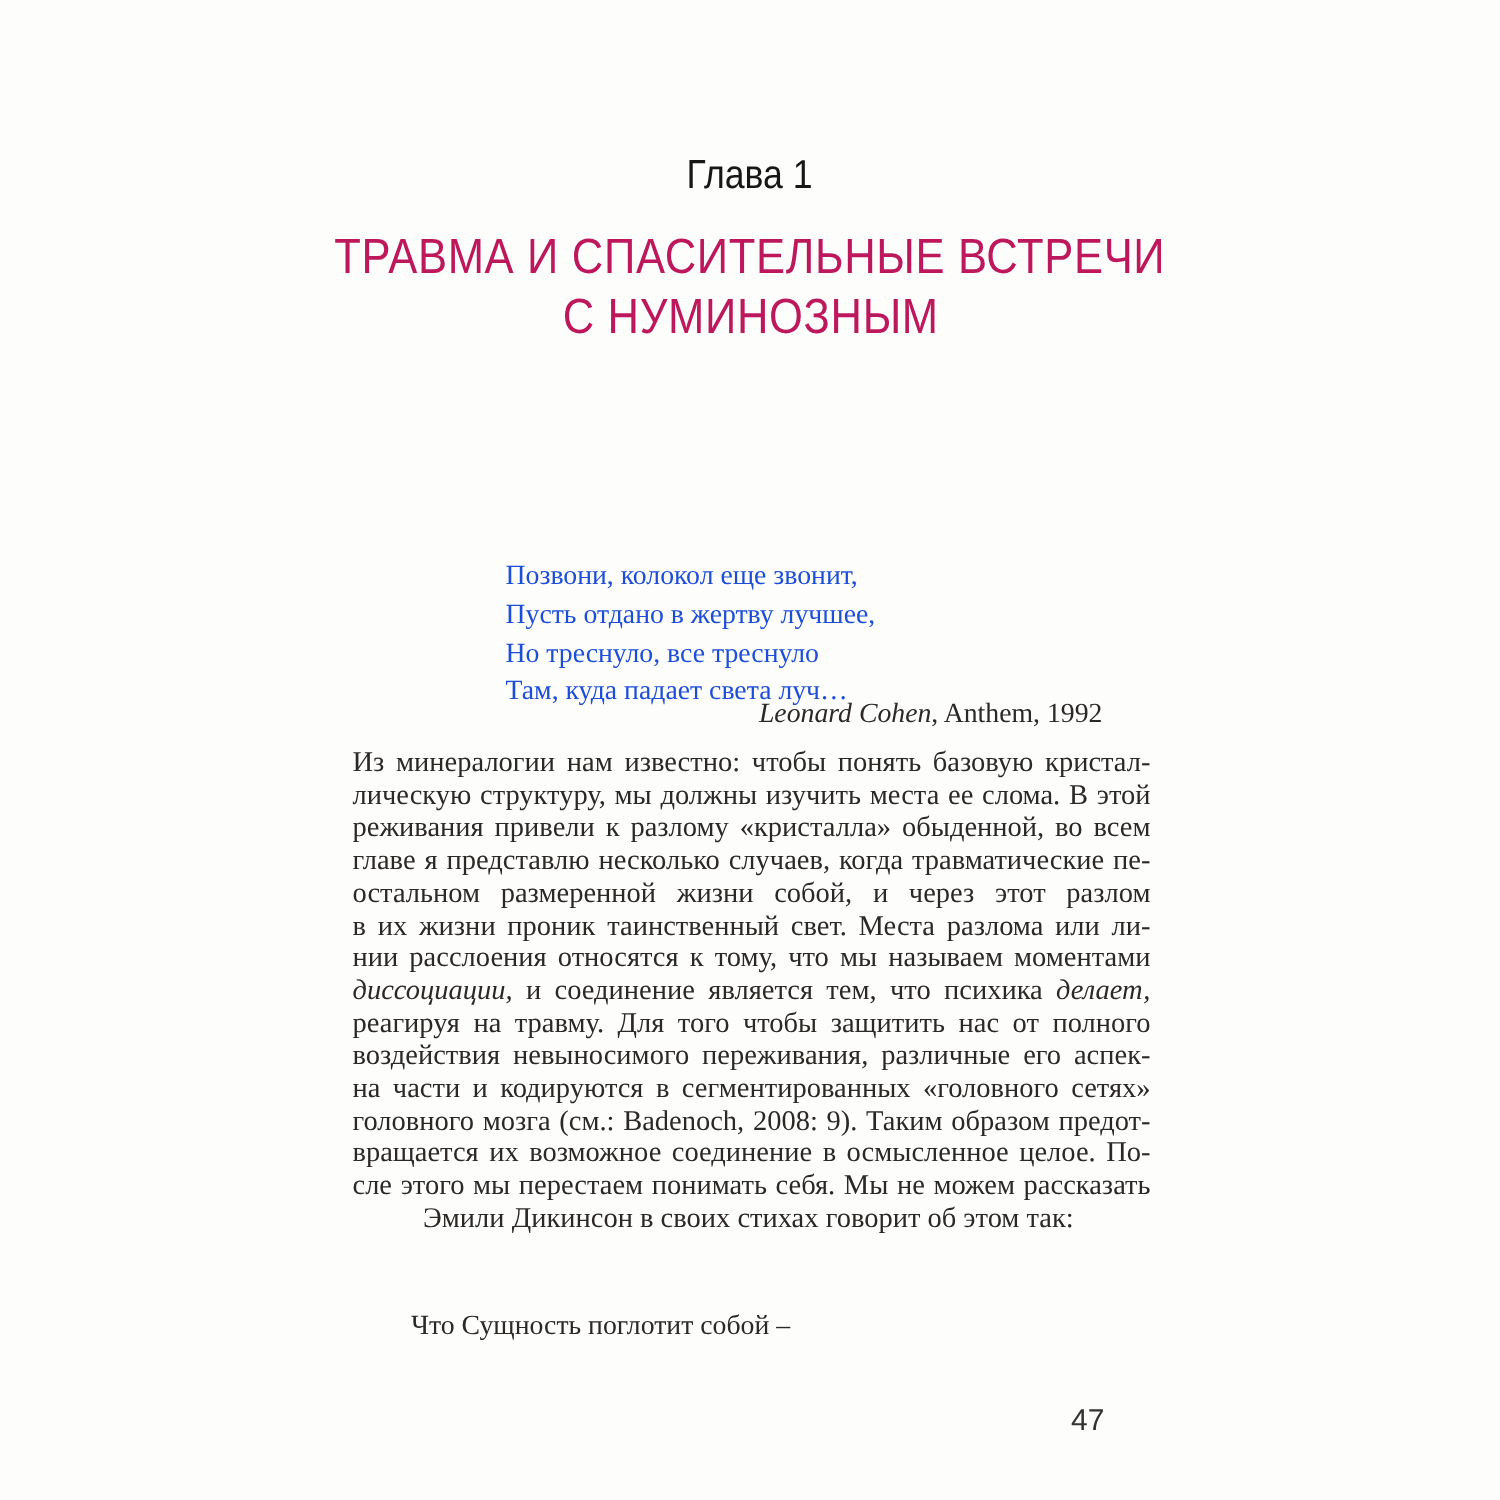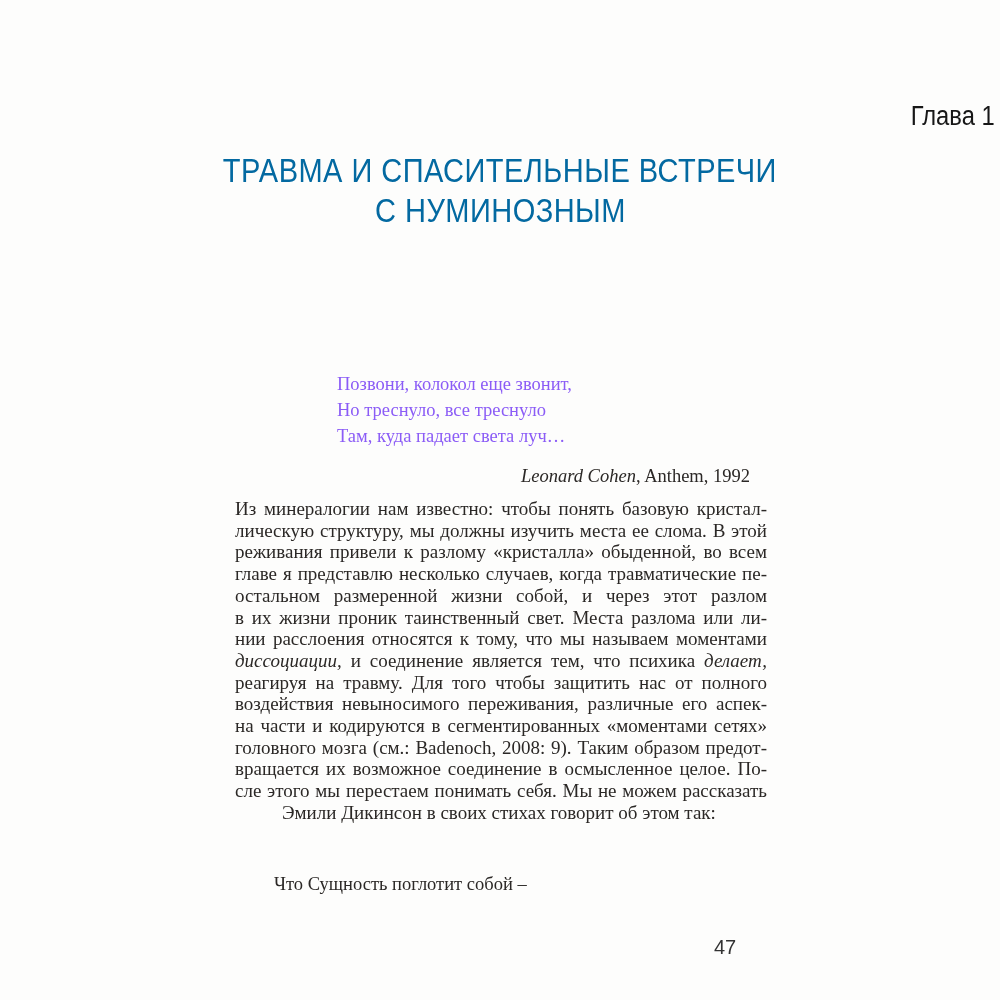--- a/index.html
+++ b/index.html
@@ -7,52 +7,52 @@
     position: relative;
     width: 1000px;
     height: 1000px;
     background: #fdfdfc;
     overflow: hidden;
     font-family: "Liberation Serif", serif;
   }
   .chapter-label {
     position: absolute;
     top: 101px; left: 0; right: 0;
-    text-align: right;
+    text-align: center;
     font-family: "Liberation Sans", sans-serif;
     font-size: 27px;
     font-weight: 400;
     color: #171717;
   }
   .chapter-label .squeeze, .chapter-title .squeeze {
     display: inline-block;
     transform: scaleX(0.88);
     transform-origin: 50% 50%;
   }
   .chapter-title {
     position: absolute;
     top: 151px; left: 0; right: 0;
     text-align: center;
     font-family: "Liberation Sans", sans-serif;
     font-size: 33px;
     font-weight: 400;
     line-height: 40px;
-    color: #0369a1;
+    color: #be185d;
     letter-spacing: 0.5px;
   }
   .epigraph {
     position: absolute;
     top: 372px; left: 337px; width: 407px;
     font-size: 18.5px;
     line-height: 25.8px;
-    color: #8b5cf6;
+    color: #1d4ed8;
   }
   .epigraph-attribution {
     position: absolute;
-    top: 466px; left: 343px; width: 407px;
+    top: 466px; left: 328px; width: 407px;
     text-align: right;
     font-size: 18.5px;
     color: #2b2826;
   }
   .it { font-style: italic; }
   .body-text {
     position: absolute;
     top: 498px; left: 235px; width: 532px;
     font-size: 19px;
     line-height: 21.7px;
@@ -86,40 +86,41 @@
     <span class="squeeze">Глава 1</span>
   </div>
 
   <div class="chapter-title">
     <div><span class="squeeze">ТРАВМА И СПАСИТЕЛЬНЫЕ ВСТРЕЧИ</span></div>
     <div><span class="squeeze">С НУМИНОЗНЫМ</span></div>
   </div>
 
   <div class="epigraph">
       <div>Позвони, колокол еще звонит,</div>
+      <div>Пусть отдано в жертву лучшее,</div>
       <div>Но треснуло, все треснуло</div>
       <div>Там, куда падает света луч…</div>
     </div>
 
   <div class="epigraph-attribution">
     <span class="it">Leonard Cohen</span><span>, Anthem, 1992</span>
   </div>
 
   <div class="body-text">
       <div class="bline just"><span>Из минералогии нам известно: чтобы понять базовую кристал-</span></div>
       <div class="bline just"><span>лическую структуру, мы должны изучить места ее слома. В этой</span></div>
       <div class="bline just"><span>реживания привели к разлому «кристалла» обыденной, во всем</span></div>
       <div class="bline just"><span>главе я представлю несколько случаев, когда травматические пе-</span></div>
       <div class="bline just"><span>остальном размеренной жизни собой, и через этот разлом</span></div>
       <div class="bline just"><span>в их жизни проник таинственный свет. Места разлома или ли-</span></div>
       <div class="bline just"><span>нии расслоения относятся к тому, что мы называем моментами</span></div>
       <div class="bline just"><span class="it">диссоциации,</span><span> и соединение является тем, что психика </span><span class="it">делает,</span></div>
       <div class="bline just"><span>реагируя на травму. Для того чтобы защитить нас от полного</span></div>
       <div class="bline just"><span>воздействия невыносимого переживания, различные его аспек-</span></div>
-      <div class="bline just"><span>на части и кодируются в сегментированных «моментами сетях»</span></div>
+      <div class="bline just"><span>на части и кодируются в сегментированных «головного сетях»</span></div>
       <div class="bline just"><span>головного мозга (см.: Badenoch, 2008: 9). Таким образом предот-</span></div>
       <div class="bline just"><span>вращается их возможное соединение в осмысленное целое. По-</span></div>
       <div class="bline just"><span>сле этого мы перестаем понимать себя. Мы не можем рассказать</span></div>
       <div class="bline ind"><span>Эмили Дикинсон в своих стихах говорит об этом так:</span></div>
     </div>
 
   <div class="poem">
       <div>Что Сущность поглотит собой –</div>
     </div>
 

